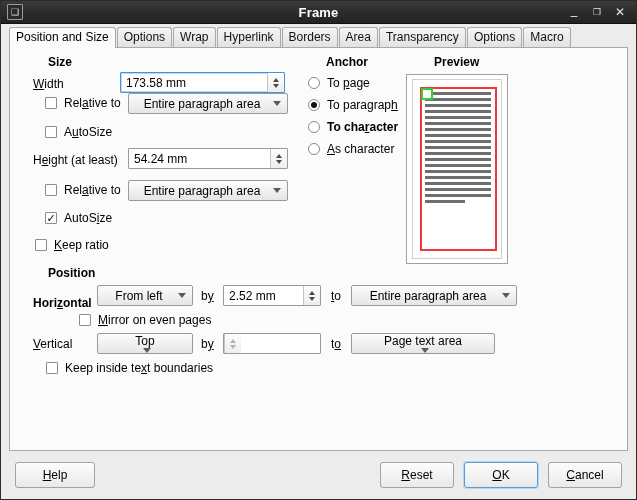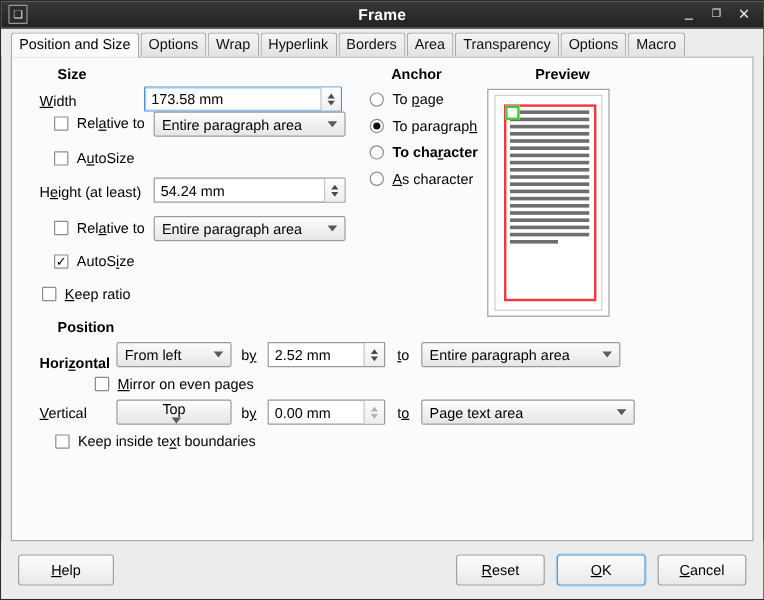--- a/index.html
+++ b/index.html
@@ -165,20 +165,21 @@
   .combo {
     position: absolute;
     box-sizing: border-box;
     height: 21px;
     border: 1px solid #9a9a9a;
     border-radius: 2px;
     background: linear-gradient(to bottom, #fcfcfc 0%, #f1f1f1 50%, #e6e6e6 100%);
     display: flex; align-items: center;
     padding: 0 6px 0 6px;
     font-size: 12px;
+    text-align: center;
   }
   .combo .txt { flex: 1 1 auto; white-space: nowrap; overflow: hidden; }
   .combo .caret {
     width: 0; height: 0;
     border-left: 4px solid transparent;
     border-right: 4px solid transparent;
     border-top: 5px solid #5a5a5a;
     margin-left: 4px;
   }
 
@@ -385,21 +386,21 @@
     </div>
     <div class="rb-wrap" style="left:298px; top:72px;font-weight:bold;">
       <span class="rbox"></span>
       <span>To cha<u class="mn">r</u>acter</span>
     </div>
     <div class="rb-wrap" style="left:298px; top:94px;justify-content:center;">
       <span class="rbox"></span>
       <span><u class="mn">A</u>s character</span>
     </div>
 
-    <div class="group-label" style="left:408px; top:7px;">Preview</div>
+    <div class="group-label" style="left:396px; top:7px;">Preview</div>
     <div class="preview-box" style="left:396px; top:26px; width:102px; height:190px;">
       <div class="preview-page" style="left:5px; top:4px; right:5px; bottom:4px;"></div>
       <div class="frame-rect" style="left:13px; top:12px; width:77px; height:164px;"></div>
       <div class="anchor-sq" style="left:14px; top:13px; width:12px; height:12px;"></div>
       <div class="lines" id="preview-lines" style="left:18px; top:17px; width:66px;">
           <div class="tline" style="background: rgb(110, 110, 110);"></div>
           <div class="tline" style="background: rgb(110, 110, 110);"></div>
           <div class="tline" style="background: rgb(110, 110, 110);"></div>
           <div class="tline" style="background: rgb(110, 110, 110);"></div>
           <div class="tline" style="background: rgb(110, 110, 110);"></div>
@@ -446,28 +447,27 @@
       <span><u class="mn">M</u>irror on even pages</span>
     </div>
 
     <div class="row-label" style="left:23px; top:289px;"><u class="mn">V</u>ertical</div>
     <div class="combo" style="left:87px; top:285px; width:96px;flex-direction:column;">
       <span class="txt">Top</span>
       <span class="caret"></span>
     </div>
     <div class="row-label" style="left:191px; top:289px;">b<u class="mn">y</u></div>
     <div class="spin disabled" style="left:213px; top:285px; width:98px;">
-      <div class="val">0.00 mm</div>
       <div class="btns">
         <div class="arrow up"></div>
         <div class="arrow down"></div>
       </div>
     </div>
     <div class="row-label" style="left:321px; top:289px;">t<u class="mn">o</u></div>
-    <div class="combo" style="left:341px; top:285px; width:178px;">
+    <div class="combo" style="left:341px; top:285px; width:144px;flex-direction:column;">
       <span class="txt">Page text area</span>
       <span class="caret"></span>
     </div>
 
     <div class="cb-wrap" style="left:36px; top:313px;">
       <span class="cbox"></span>
       <span>Keep inside te<u class="mn">x</u>t boundaries</span>
     </div>
 
   </div>

